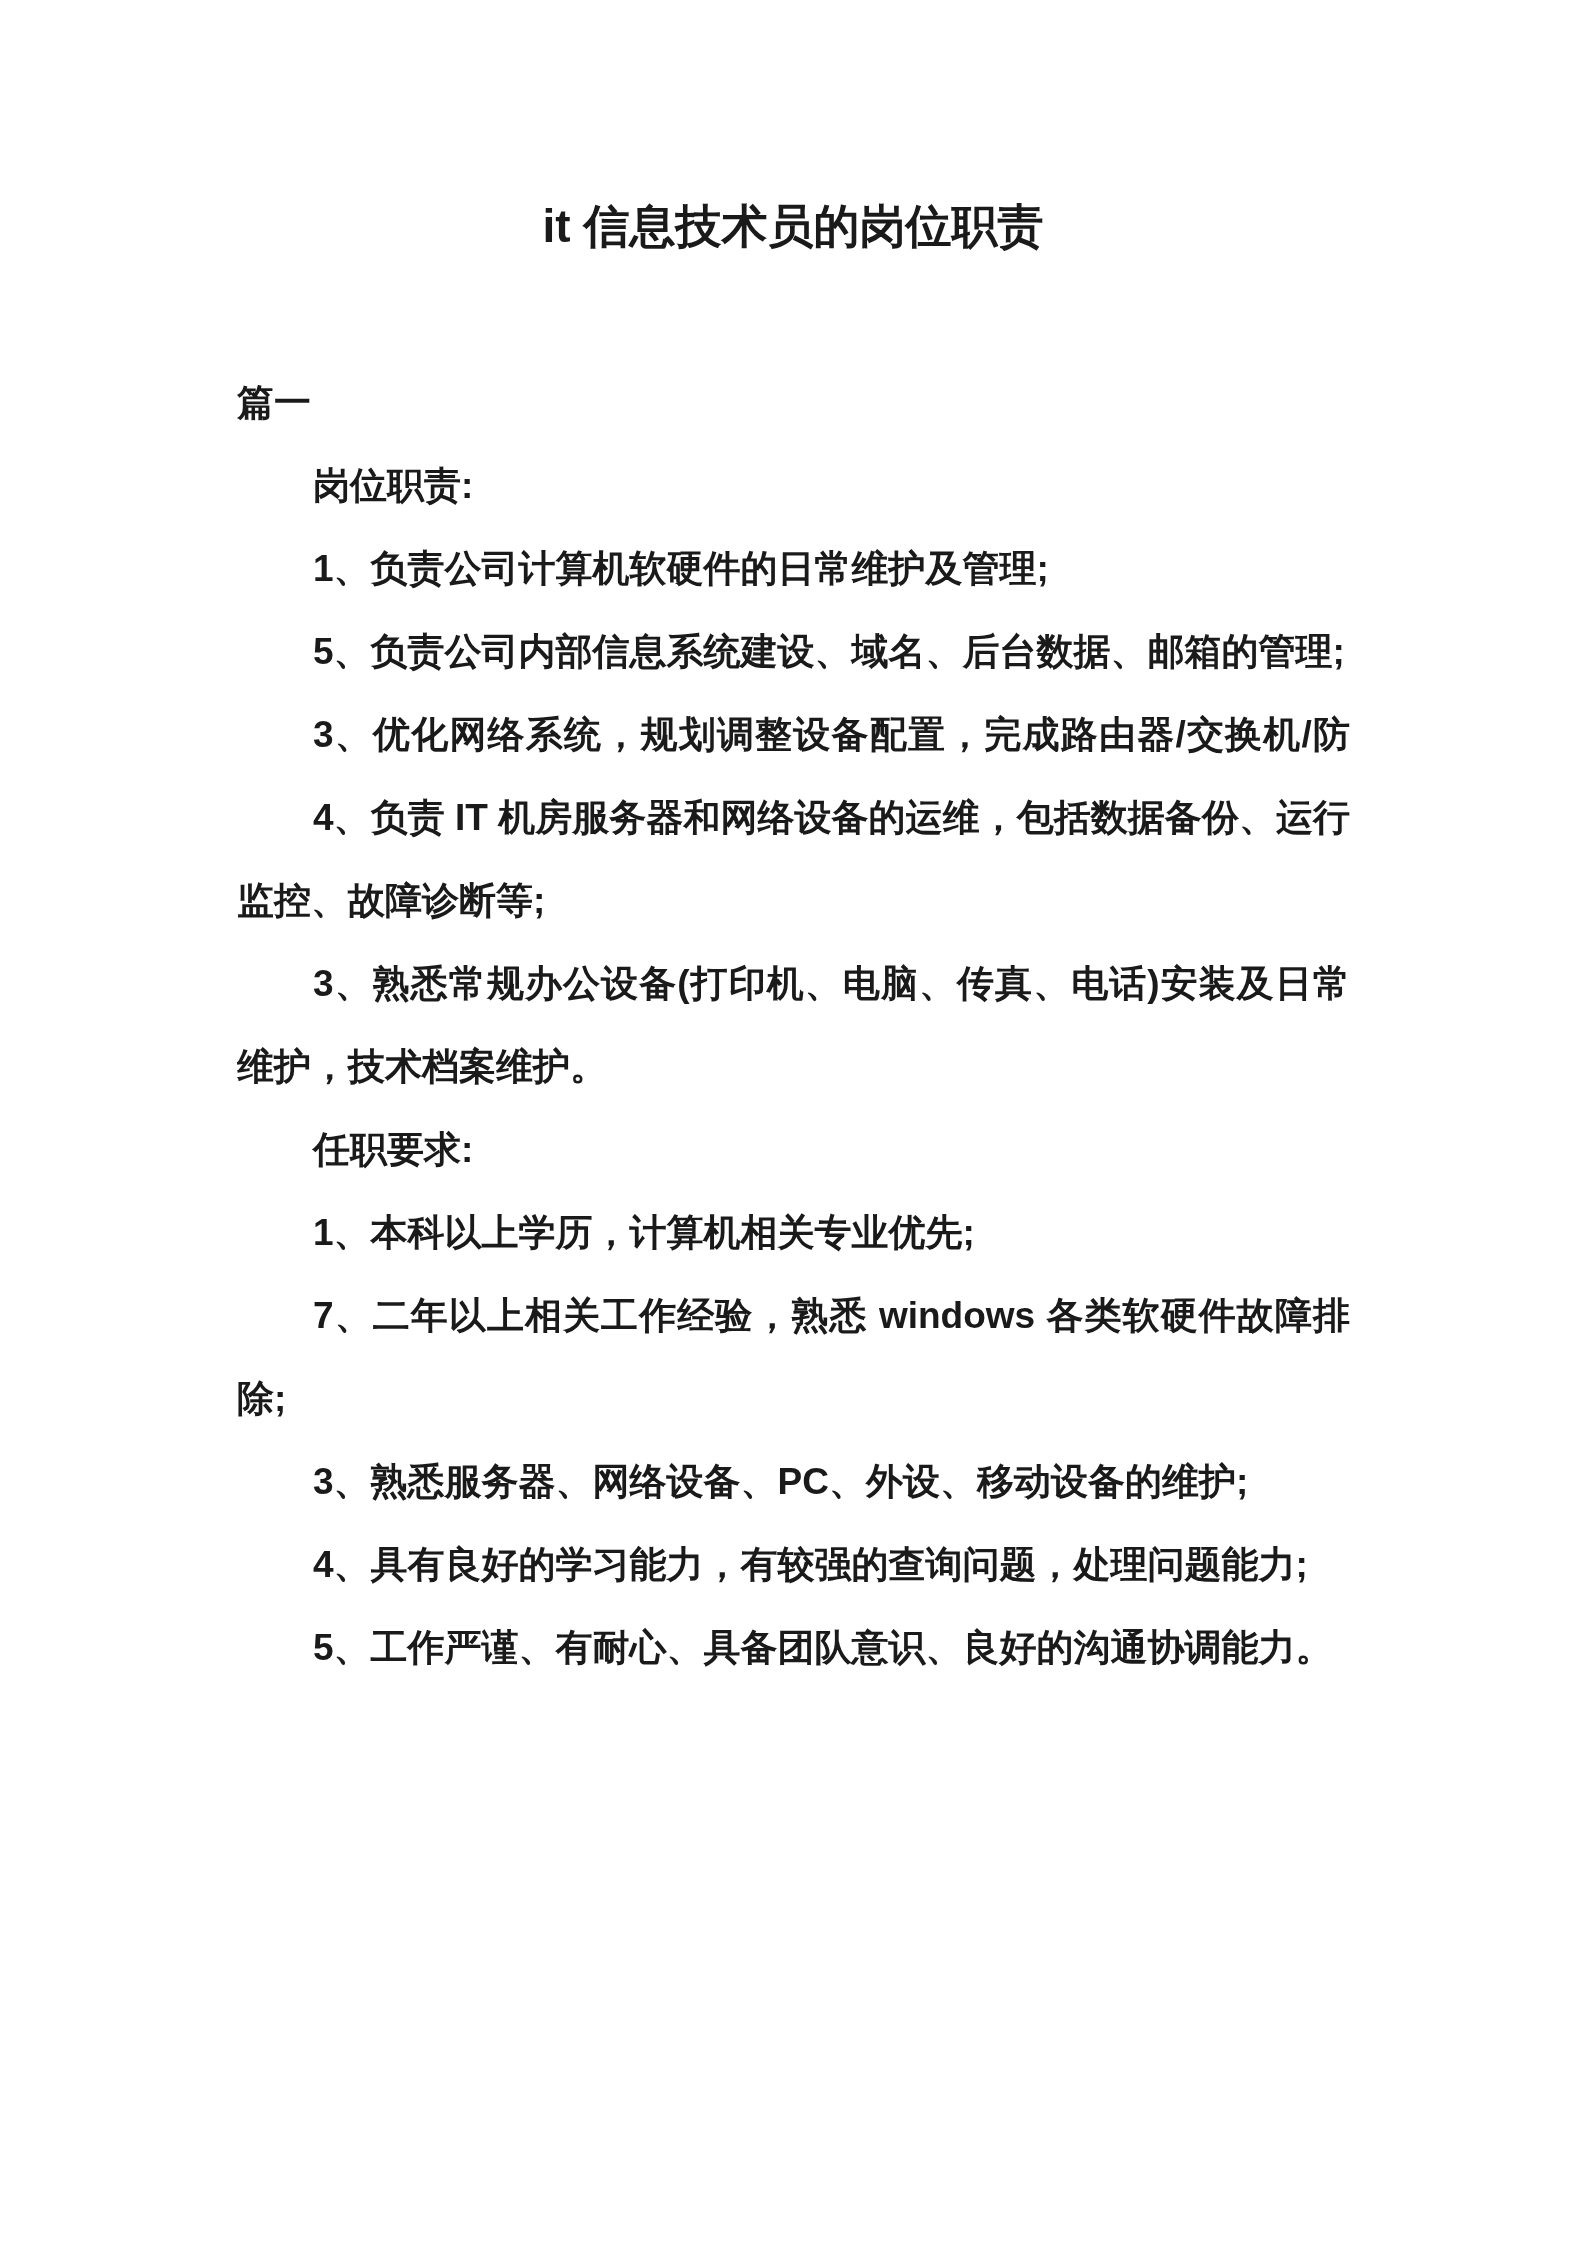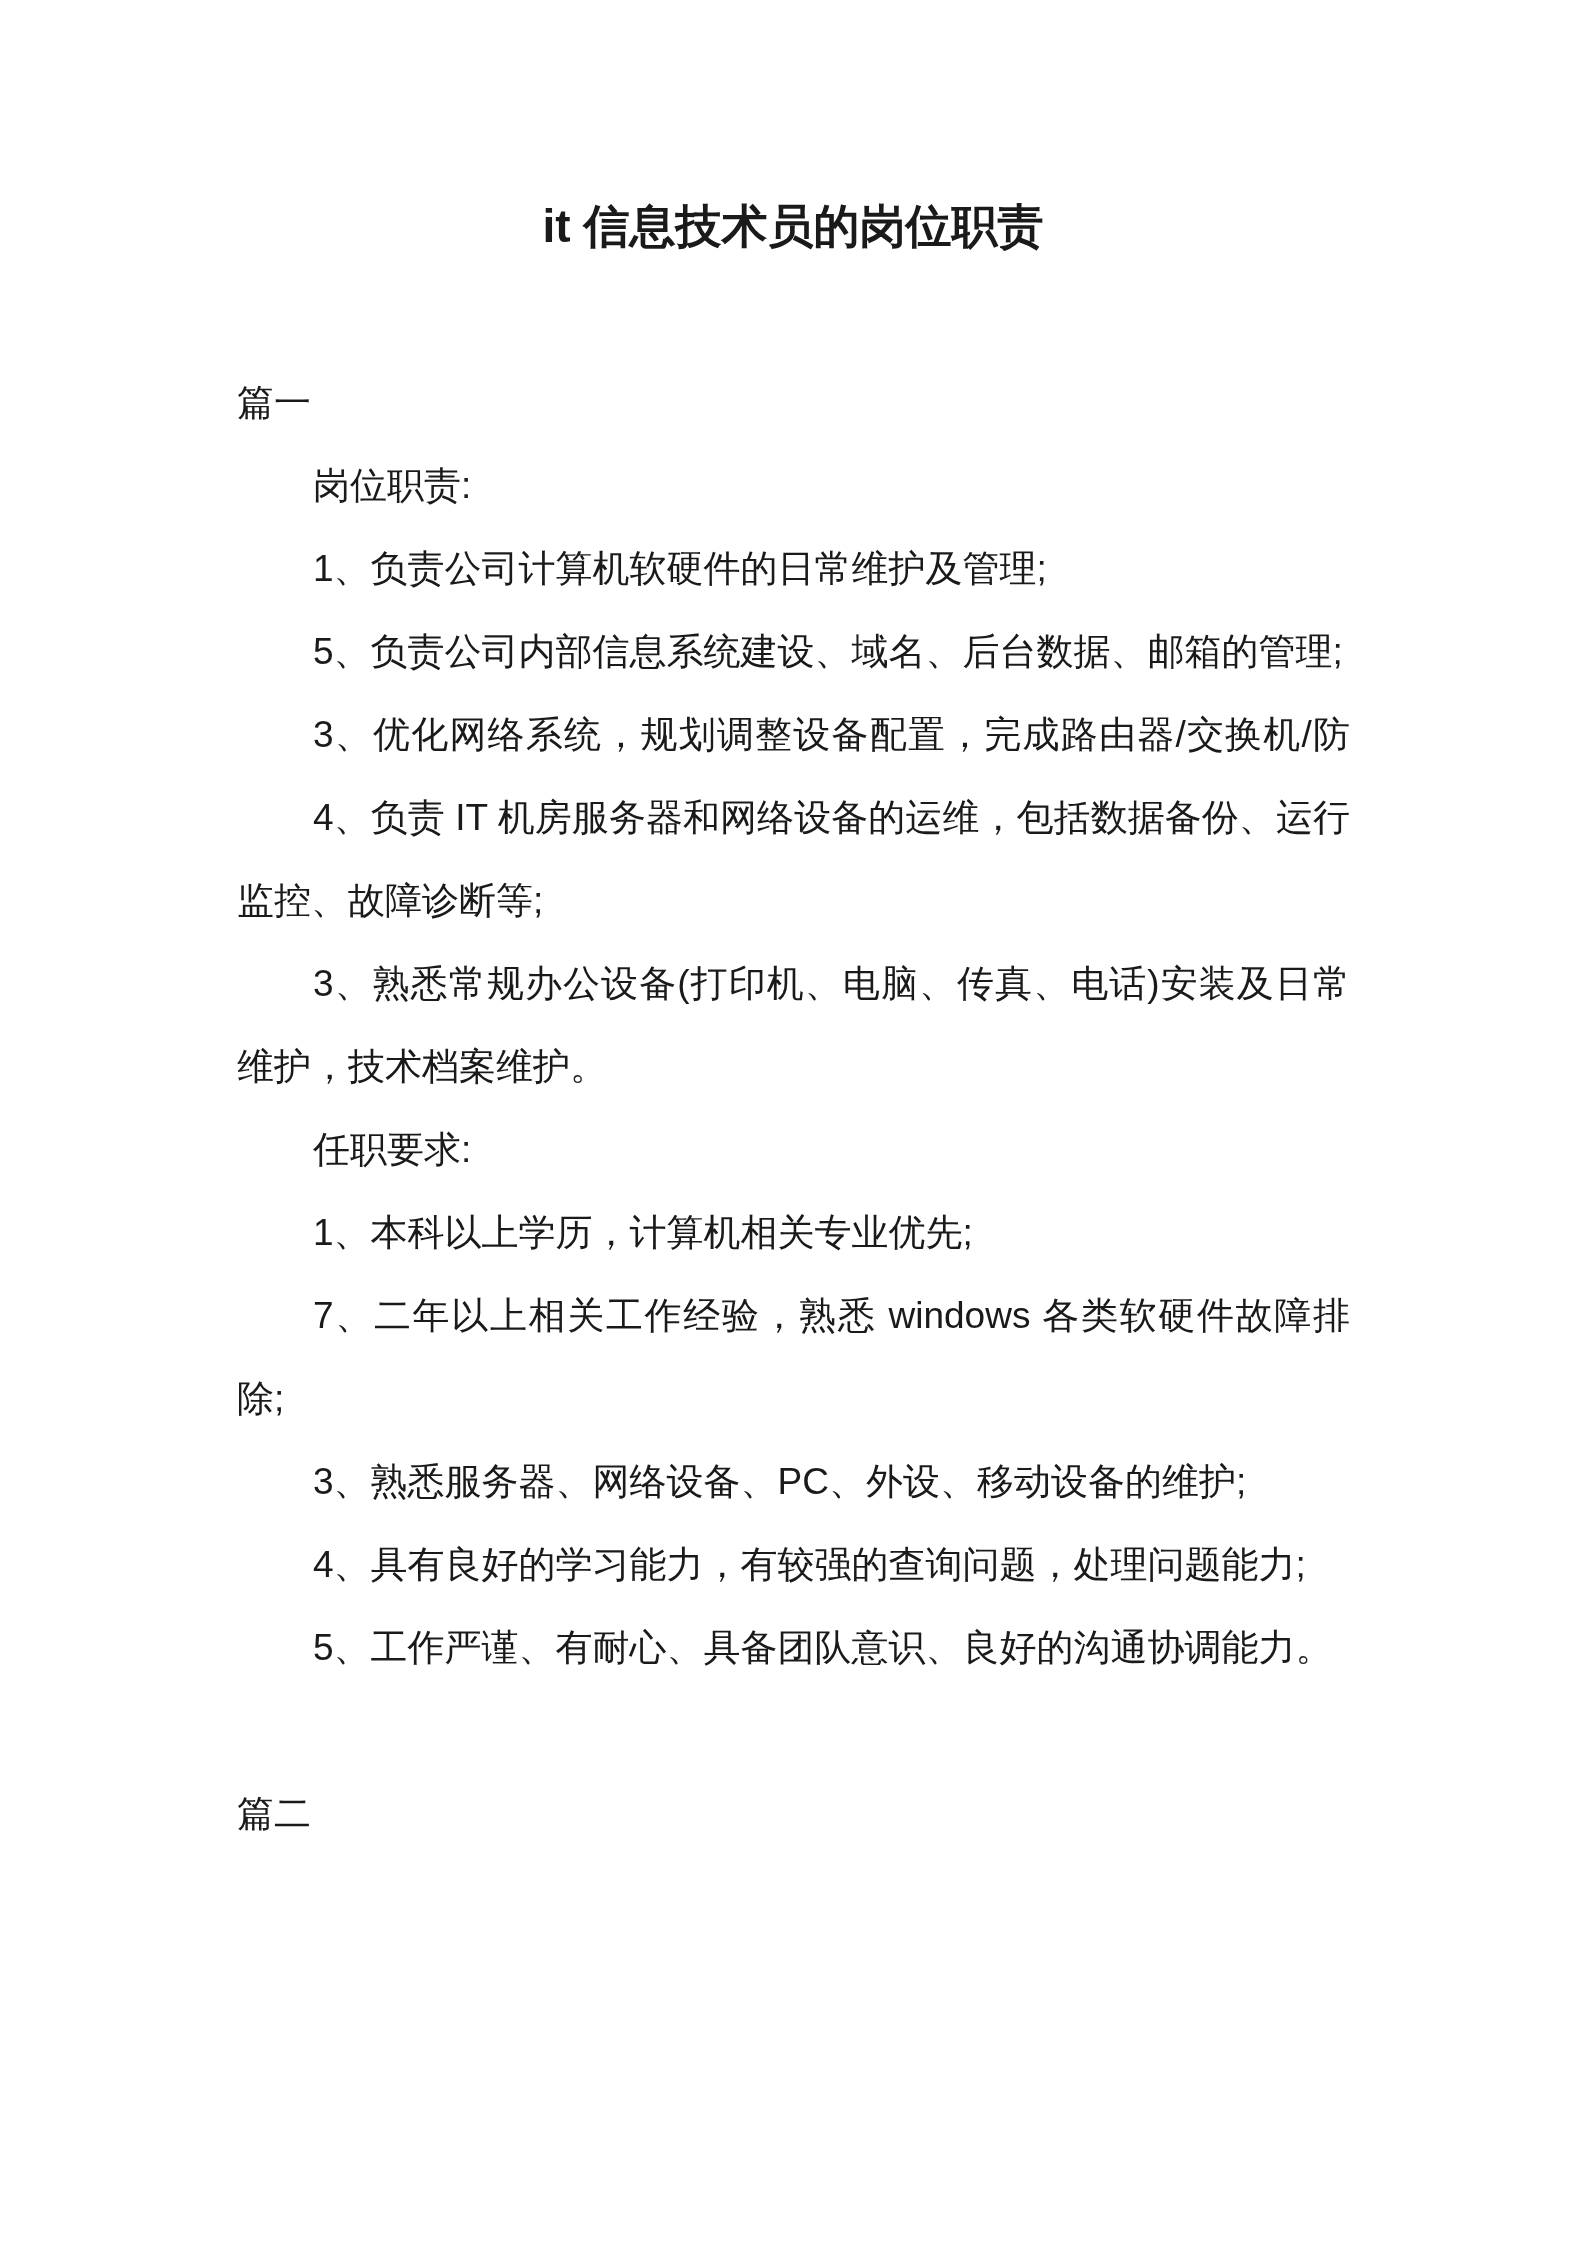--- a/index.html
+++ b/index.html
@@ -19,21 +19,21 @@
     font-weight: 700;
     line-height: 83px;
     text-align: center;
     margin-bottom: 93px;
     white-space: nowrap;
   }
   .doc-body {
     padding: 0 236px 0 237px;
     font-size: 37px;
     line-height: 83px;
-    font-weight: 400;
+    font-weight: 700;
   }
   .line { white-space: nowrap; }
   .line.indent { text-indent: 76px; }
   
   .line.fill {
     white-space: normal;
     text-align: justify;
     text-align-last: justify;
   }
   .heading { white-space: nowrap; }
@@ -54,15 +54,14 @@
       <div class="line">监控、故障诊断等;</div>
       <div class="line indent fill">3、熟悉常规办公设备(打印机、电脑、传真、电话)安装及日常</div>
       <div class="line">维护，技术档案维护。</div>
       <div class="line indent">任职要求:</div>
       <div class="line indent">1、本科以上学历，计算机相关专业优先;</div>
       <div class="line indent fill">7、二年以上相关工作经验，熟悉 windows 各类软硬件故障排</div>
       <div class="line">除;</div>
       <div class="line indent">3、熟悉服务器、网络设备、PC、外设、移动设备的维护;</div>
       <div class="line indent">4、具有良好的学习能力，有较强的查询问题，处理问题能力;</div>
       <div class="line indent">5、工作严谨、有耐心、具备团队意识、良好的沟通协调能力。</div>
-      <div class="line heading section-gap">篇二</div>
     </div>
 </div>
 
 </body></html>

